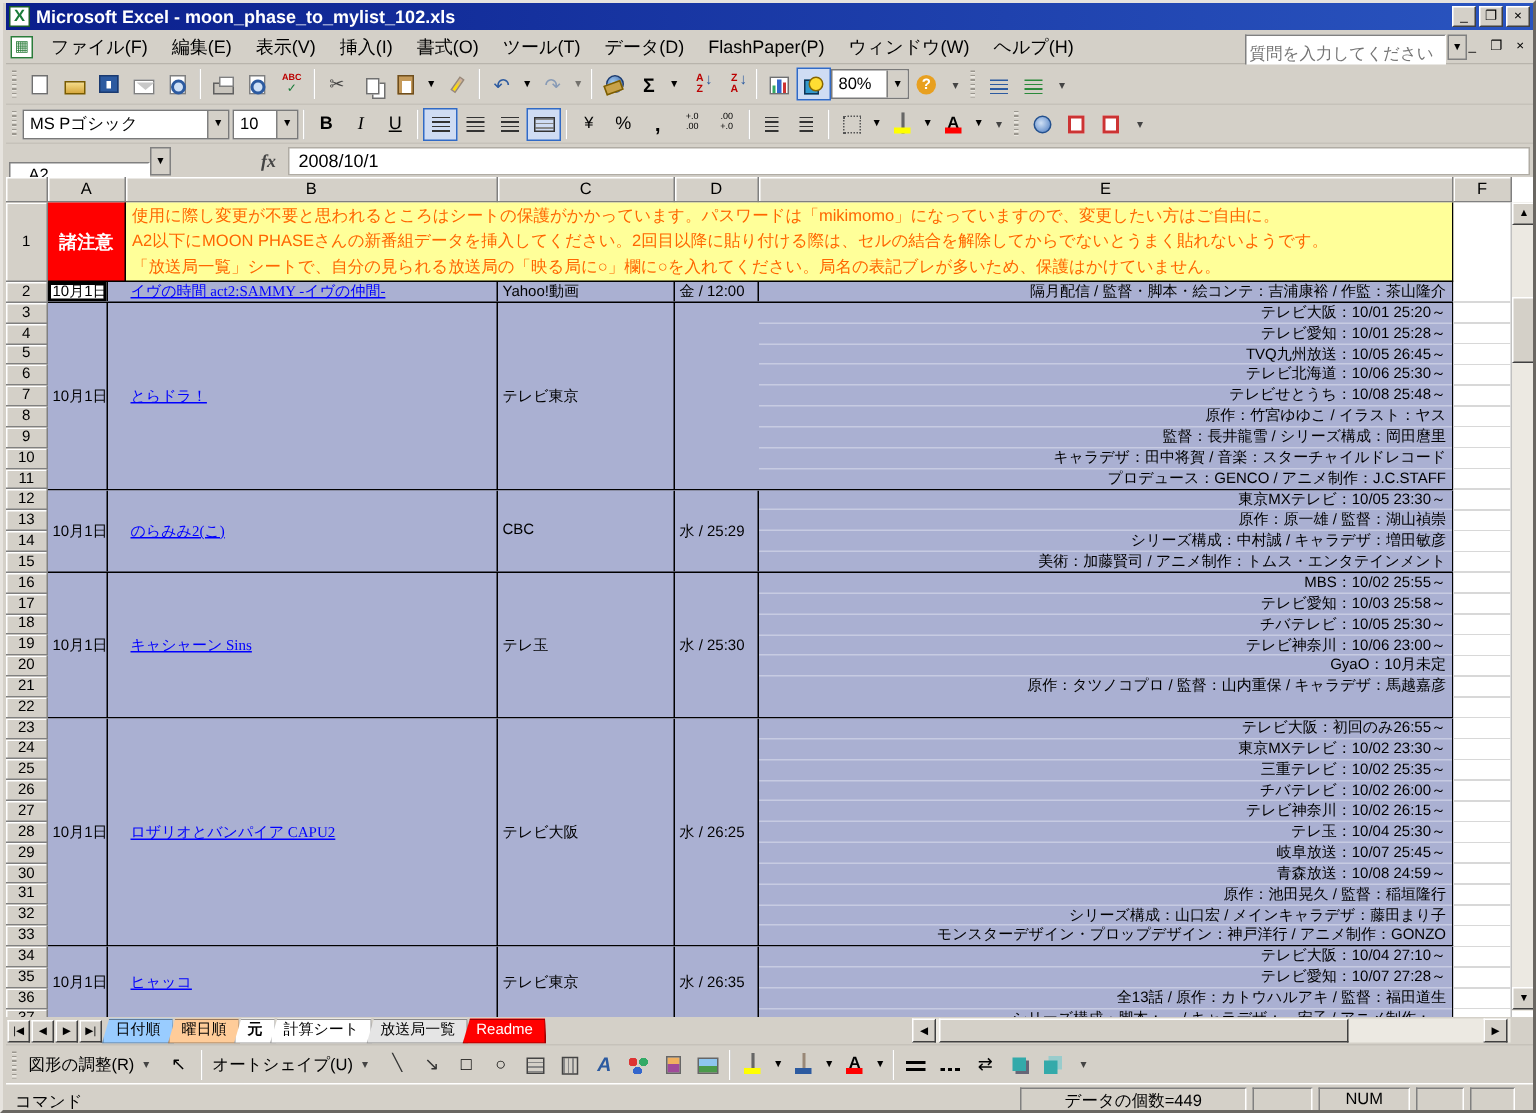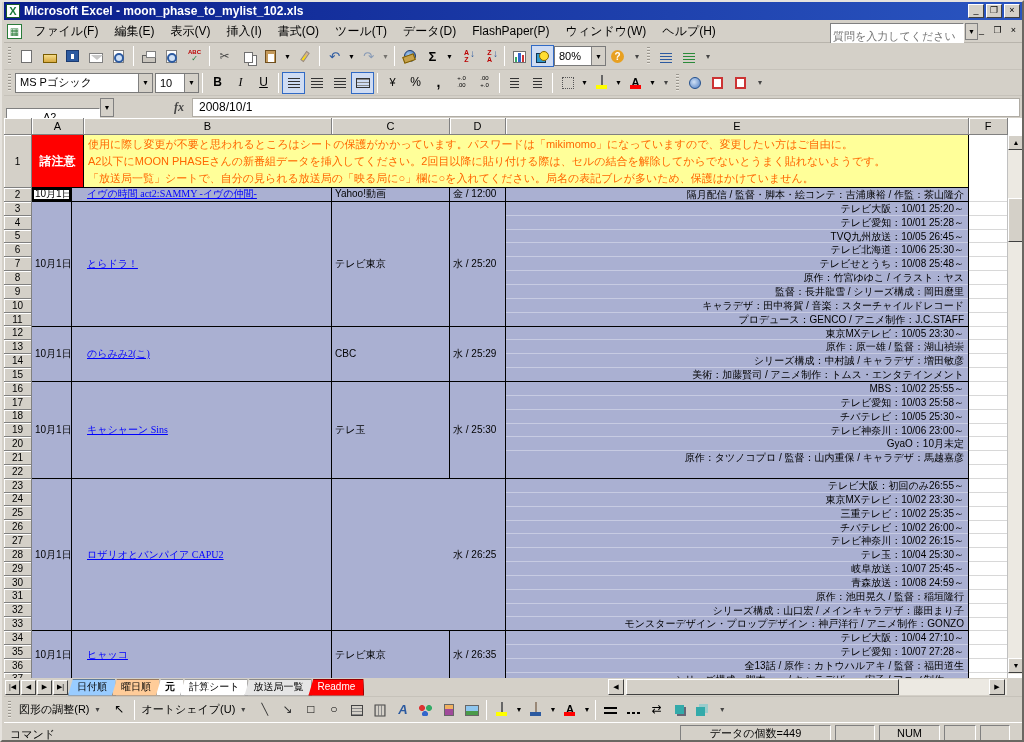--- a/index.html
+++ b/index.html
@@ -98,21 +98,21 @@
   .i-clip{width:10px;height:12px;margin:1px auto;background:linear-gradient(#f0b060 40%,#a04a9a 40%);border:1px solid #666;}
   .i-pic{width:14px;height:11px;margin:2px auto 0;background:linear-gradient(#8ec6ef 55%,#4a9a4a 55%);border:1px solid #666;}
   .i-lsty{width:13px;height:9px;margin:3px auto 0;background:repeating-linear-gradient(to bottom,#000 0 2px,transparent 2px 5px);}
   .i-dash{width:13px;height:2px;margin:7px auto 0;background:repeating-linear-gradient(to right,#000 0 3px,transparent 3px 5px);}
   .i-asty::after{content:"⇄";font-size:12px;}
   .i-shad{width:9px;height:9px;margin:2px auto;background:#3aa;box-shadow:2px 2px 0 #667;}
   .i-3d{width:9px;height:9px;margin:2px auto;background:#3aa;box-shadow:3px -3px 0 #9cc;transform:translate(-2px,2px);}
   
   .fbar{position:absolute;left:2px;top:93px;width:1018px;height:23px;background:#D4D0C8;display:flex;align-items:center;border-top:1px solid #c6c2ba;}
   .namebox{width:94px;height:19px;margin-left:2px;background:#fff;border:1px solid;border-color:#808080 #fff #fff #808080;
-           font-size:11px;display:flex;align-items:center;padding-left:36px;margin-top:20px;}
+           font-size:11px;display:flex;align-items:center;padding-left:12px;margin-top:20px;}
   .namedd{width:14px;height:19px;background:#D4D0C8;border:1px solid #808080;font-size:7px;text-align:center;line-height:17px;}
   .fx{font-family:"Liberation Serif",serif;font-style:italic;font-weight:bold;font-size:12px;color:#444;margin:0 8px 0 60px;}
   .fval{flex:1;height:19px;background:#fff;border:1px solid #b0aca4;font-size:12px;display:flex;align-items:center;padding-left:6px;margin-right:2px;}
   
   .grid{position:absolute;left:2px;top:116px;width:1020px;height:560px;background:#fff;overflow:hidden;}
   .hdr{position:absolute;top:0;height:17px;background:#D4D0C8;border-right:1px solid #808080;border-bottom:1px solid #808080;
        box-shadow:inset 1px 1px 0 #fff;font-size:11px;display:flex;align-items:center;justify-content:center;color:#000;}
   .rowhdr{background:#D4D0C8;border-right:1px solid #808080;border-bottom:1px solid #808080;box-shadow:inset 1px 1px 0 #fff;
           font-size:10px;display:flex;align-items:center;justify-content:center;color:#000;}
   .rowhdrs{position:absolute;left:0;top:70px;width:28px;height:490px;overflow:hidden;display:flex;flex-direction:column;}
@@ -450,21 +450,20 @@
         <span class="er">隔月配信 / 監督・脚本・絵コンテ：吉浦康裕 / 作監：茶山隆介</span>
       </div>
     </div>
 
     <div class="block" style="top:83.86px;height:124.71px;">
       <div class="cell ca">10月1日</div>
       <div class="cell cb">
           <span class="link">とらドラ！</span>
         </div>
       <div class="cell cc">テレビ東京</div>
-      <div class="cell cd">水 / 25:20</div>
       <div class="ecol">
         <span class="er">テレビ大阪：10/01 25:20～</span>
         <span class="er">テレビ愛知：10/01 25:28～</span>
         <span class="er">TVQ九州放送：10/05 26:45～</span>
         <span class="er">テレビ北海道：10/06 25:30～</span>
         <span class="er">テレビせとうち：10/08 25:48～</span>
         <span class="er">原作：竹宮ゆゆこ / イラスト：ヤス</span>
         <span class="er">監督：長井龍雪 / シリーズ構成：岡田麿里</span>
         <span class="er">キャラデザ：田中将賀 / 音楽：スターチャイルドレコード</span>
         <span class="er">プロデュース：GENCO / アニメ制作：J.C.STAFF</span>
@@ -501,20 +500,21 @@
         <span class="er">GyaO：10月未定</span>
         <span class="er">原作：タツノコプロ / 監督：山内重保 / キャラデザ：馬越嘉彦</span>
       </div>
     </div>
 
     <div class="block" style="top:361px;height:152.43px;">
       <div class="cell ca">10月1日</div>
       <div class="cell cb">
           <span class="link">ロザリオとバンパイア CAPU2</span>
         </div>
+      <div class="cell cc">テレビ大阪</div>
       <div class="cell cd">水 / 26:25</div>
       <div class="ecol">
         <span class="er">テレビ大阪：初回のみ26:55～</span>
         <span class="er">東京MXテレビ：10/02 23:30～</span>
         <span class="er">三重テレビ：10/02 25:35～</span>
         <span class="er">チバテレビ：10/02 26:00～</span>
         <span class="er">テレビ神奈川：10/02 26:15～</span>
         <span class="er">テレ玉：10/04 25:30～</span>
         <span class="er">岐阜放送：10/07 25:45～</span>
         <span class="er">青森放送：10/08 24:59～</span>

